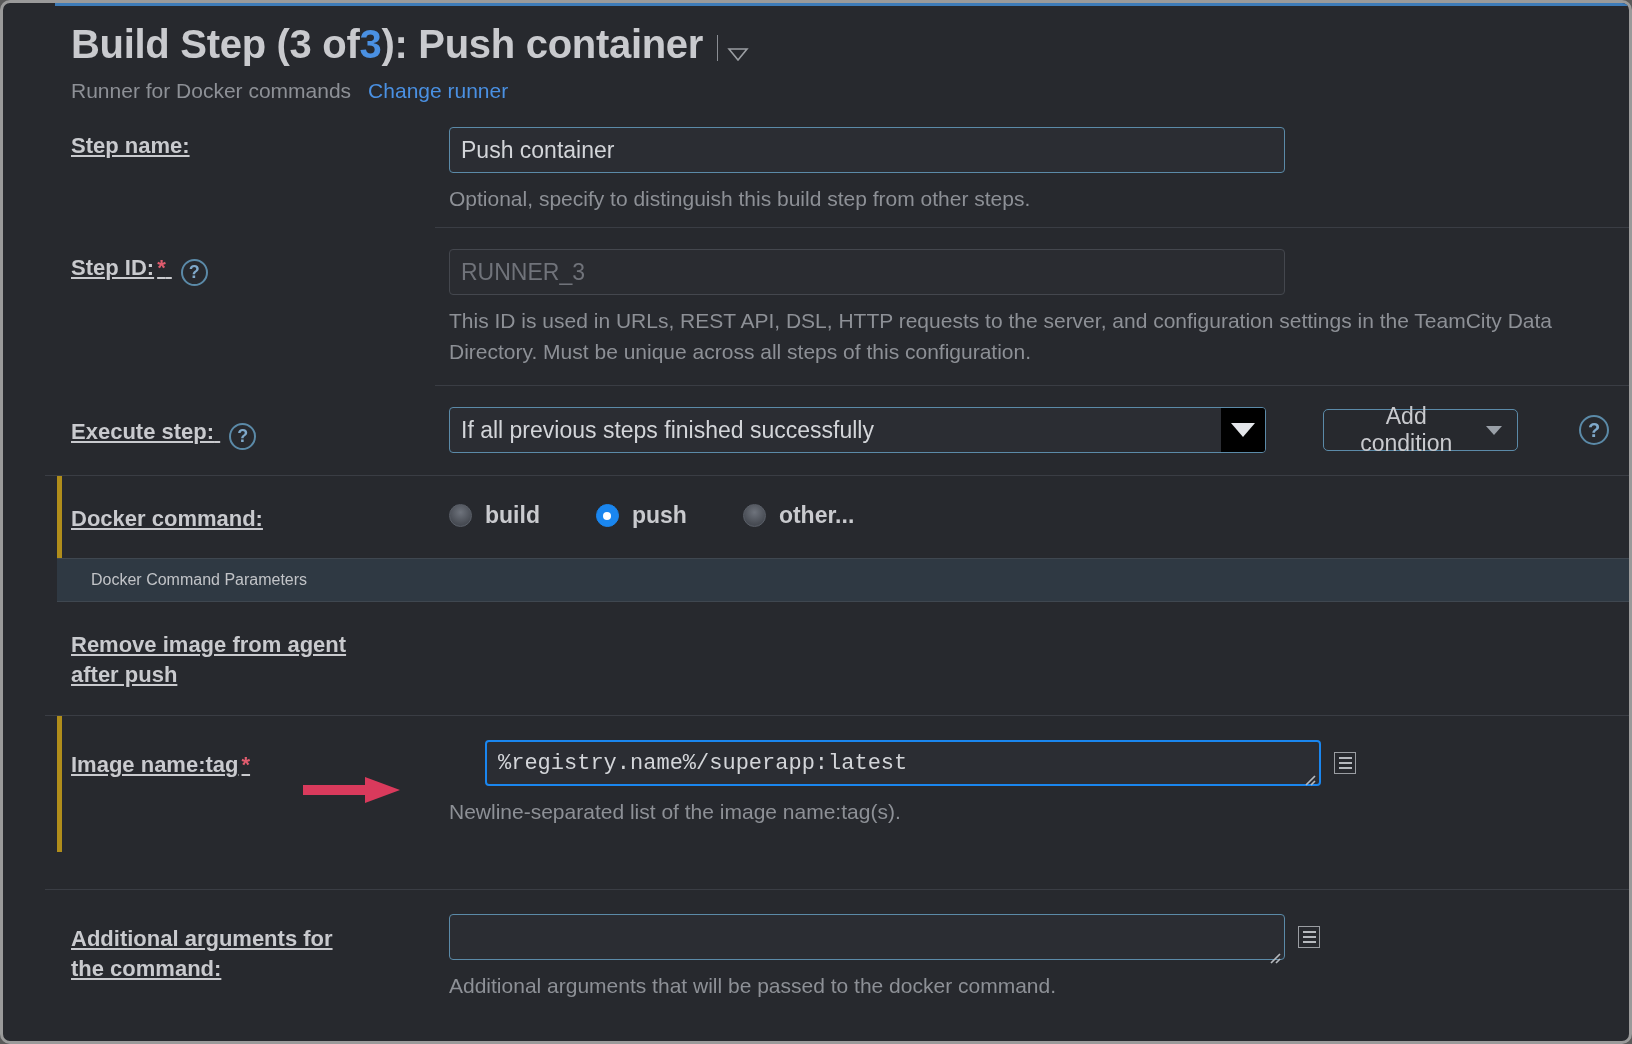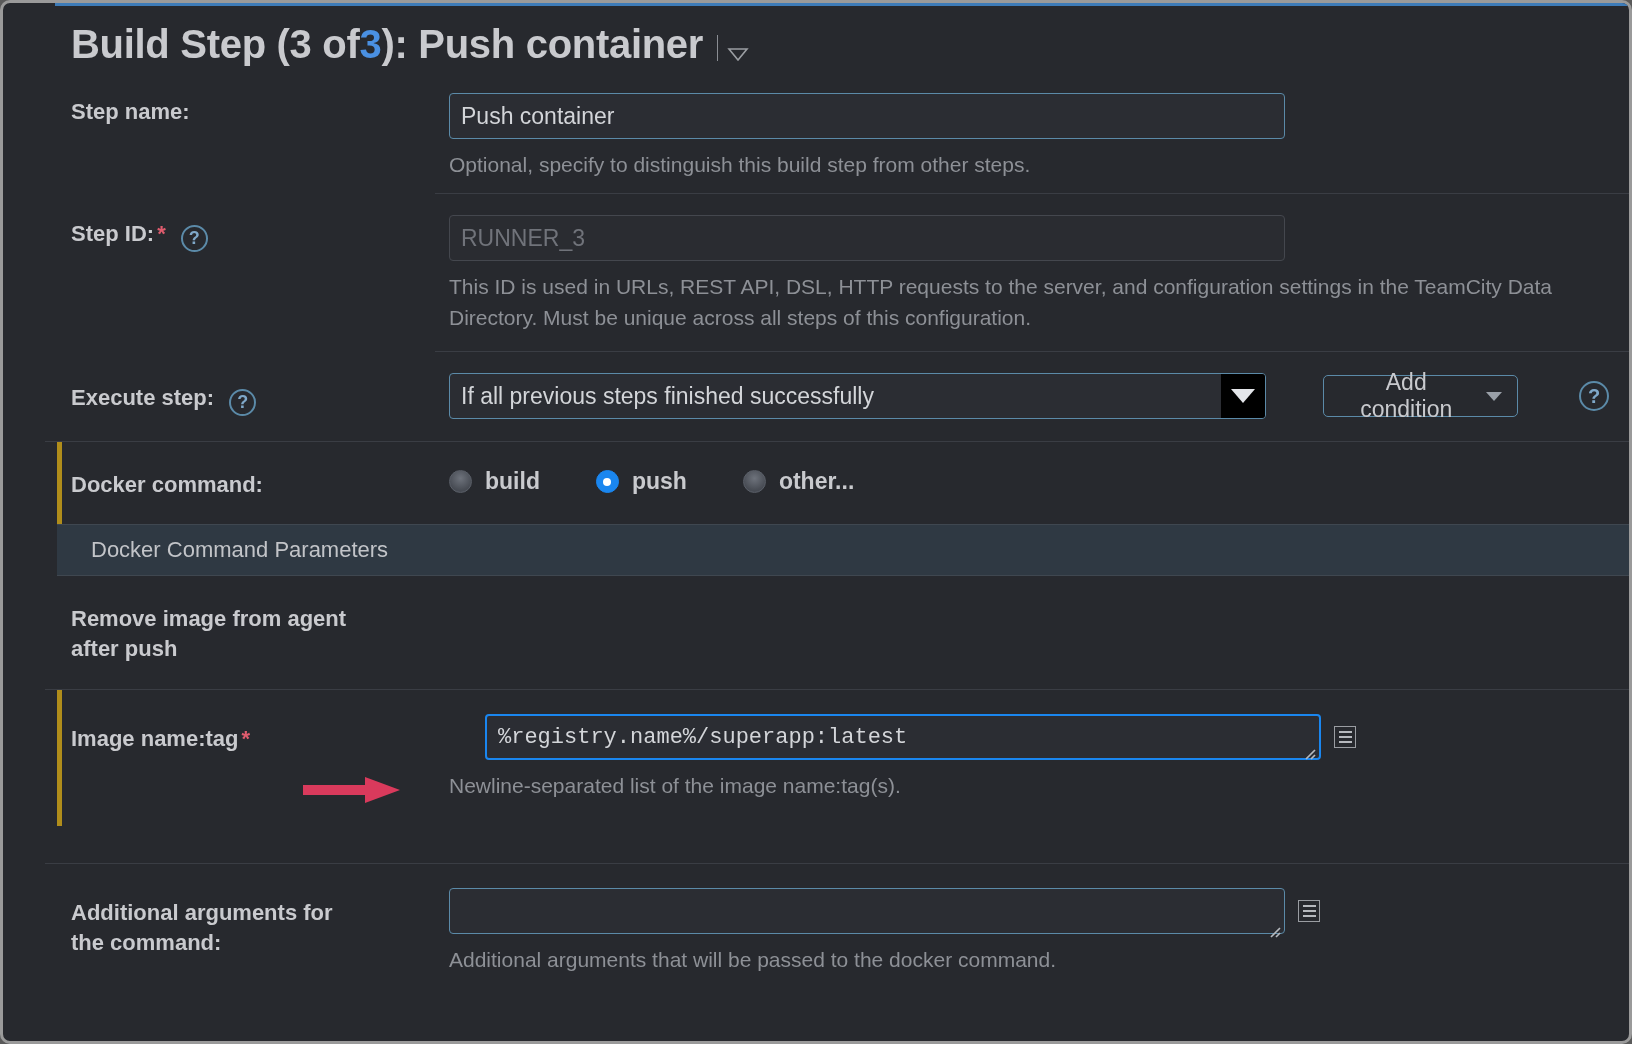--- a/index.html
+++ b/index.html
@@ -71,20 +71,21 @@
     height: 1px; background: #3a3d44;
   }
   .lbl {
     width: 378px;
     flex: 0 0 378px;
     font-size: 22px;
     font-weight: bold;
     color: #c9cace;
     padding-top: 4px;
     line-height: 1.35;
+    text-decoration: underline;
   }
   .fld { flex: 1 1 auto; padding-right: 20px; }
   .req { color: #e05c6e; font-weight: bold; margin-left: 3px; }
   .hint {
     color: #8d9096;
     font-size: 21px;
     line-height: 1.45;
     margin-top: 11px;
   }
   .mono { font-family: "Liberation Mono", monospace; color: #c2c4c8; }
@@ -234,21 +235,21 @@
     border-radius: 50%;
   }
   .radio span { font-size: 23px; font-weight: bold; color: #c9cace; }
 
   
   .sect {
     background: #2f3943;
     border-top: 1px solid #3f4750;
     border-bottom: 1px solid #3f4750;
     padding: 12px 0 12px 34px;
-    font-size: 22px;
+    font-size: 16px;
     color: #c2c4c8;
     margin-left: 12px;
   }
 
   
   .cbrow { display: flex; align-items: center; gap: 14px; padding-top: 4px; }
   .cb {
     width: 23px; height: 23px;
     background: #1a86ef;
     border-radius: 3px;
@@ -287,20 +288,24 @@
         <span class="num">3</span>
         <span>): Push container</span>
       <span class="title-caret-wrap">
         <span class="pipe"></span>
         <span>
           <svg width="22" height="16" viewBox="0 0 22 16">
               <path d="M2 3 L20 3 L11 14 Z" fill="none" stroke="#9a9da2" stroke-width="1.6"></path>
             </svg>
         </span>
       </span>
+    </div>
+    <div class="subtitle">
+      <span>Runner for Docker commands</span>
+      <span class="link">Change runner</span>
     </div>
   </div>
 
   <div class="row" style="margin-top:24px;">
     <div class="lbl">Step name:</div>
     <div class="fld">
       <div class="inp">Push container</div>
       <div class="hint">Optional, specify to distinguish this build step from other steps.</div>
     </div>
   </div>

